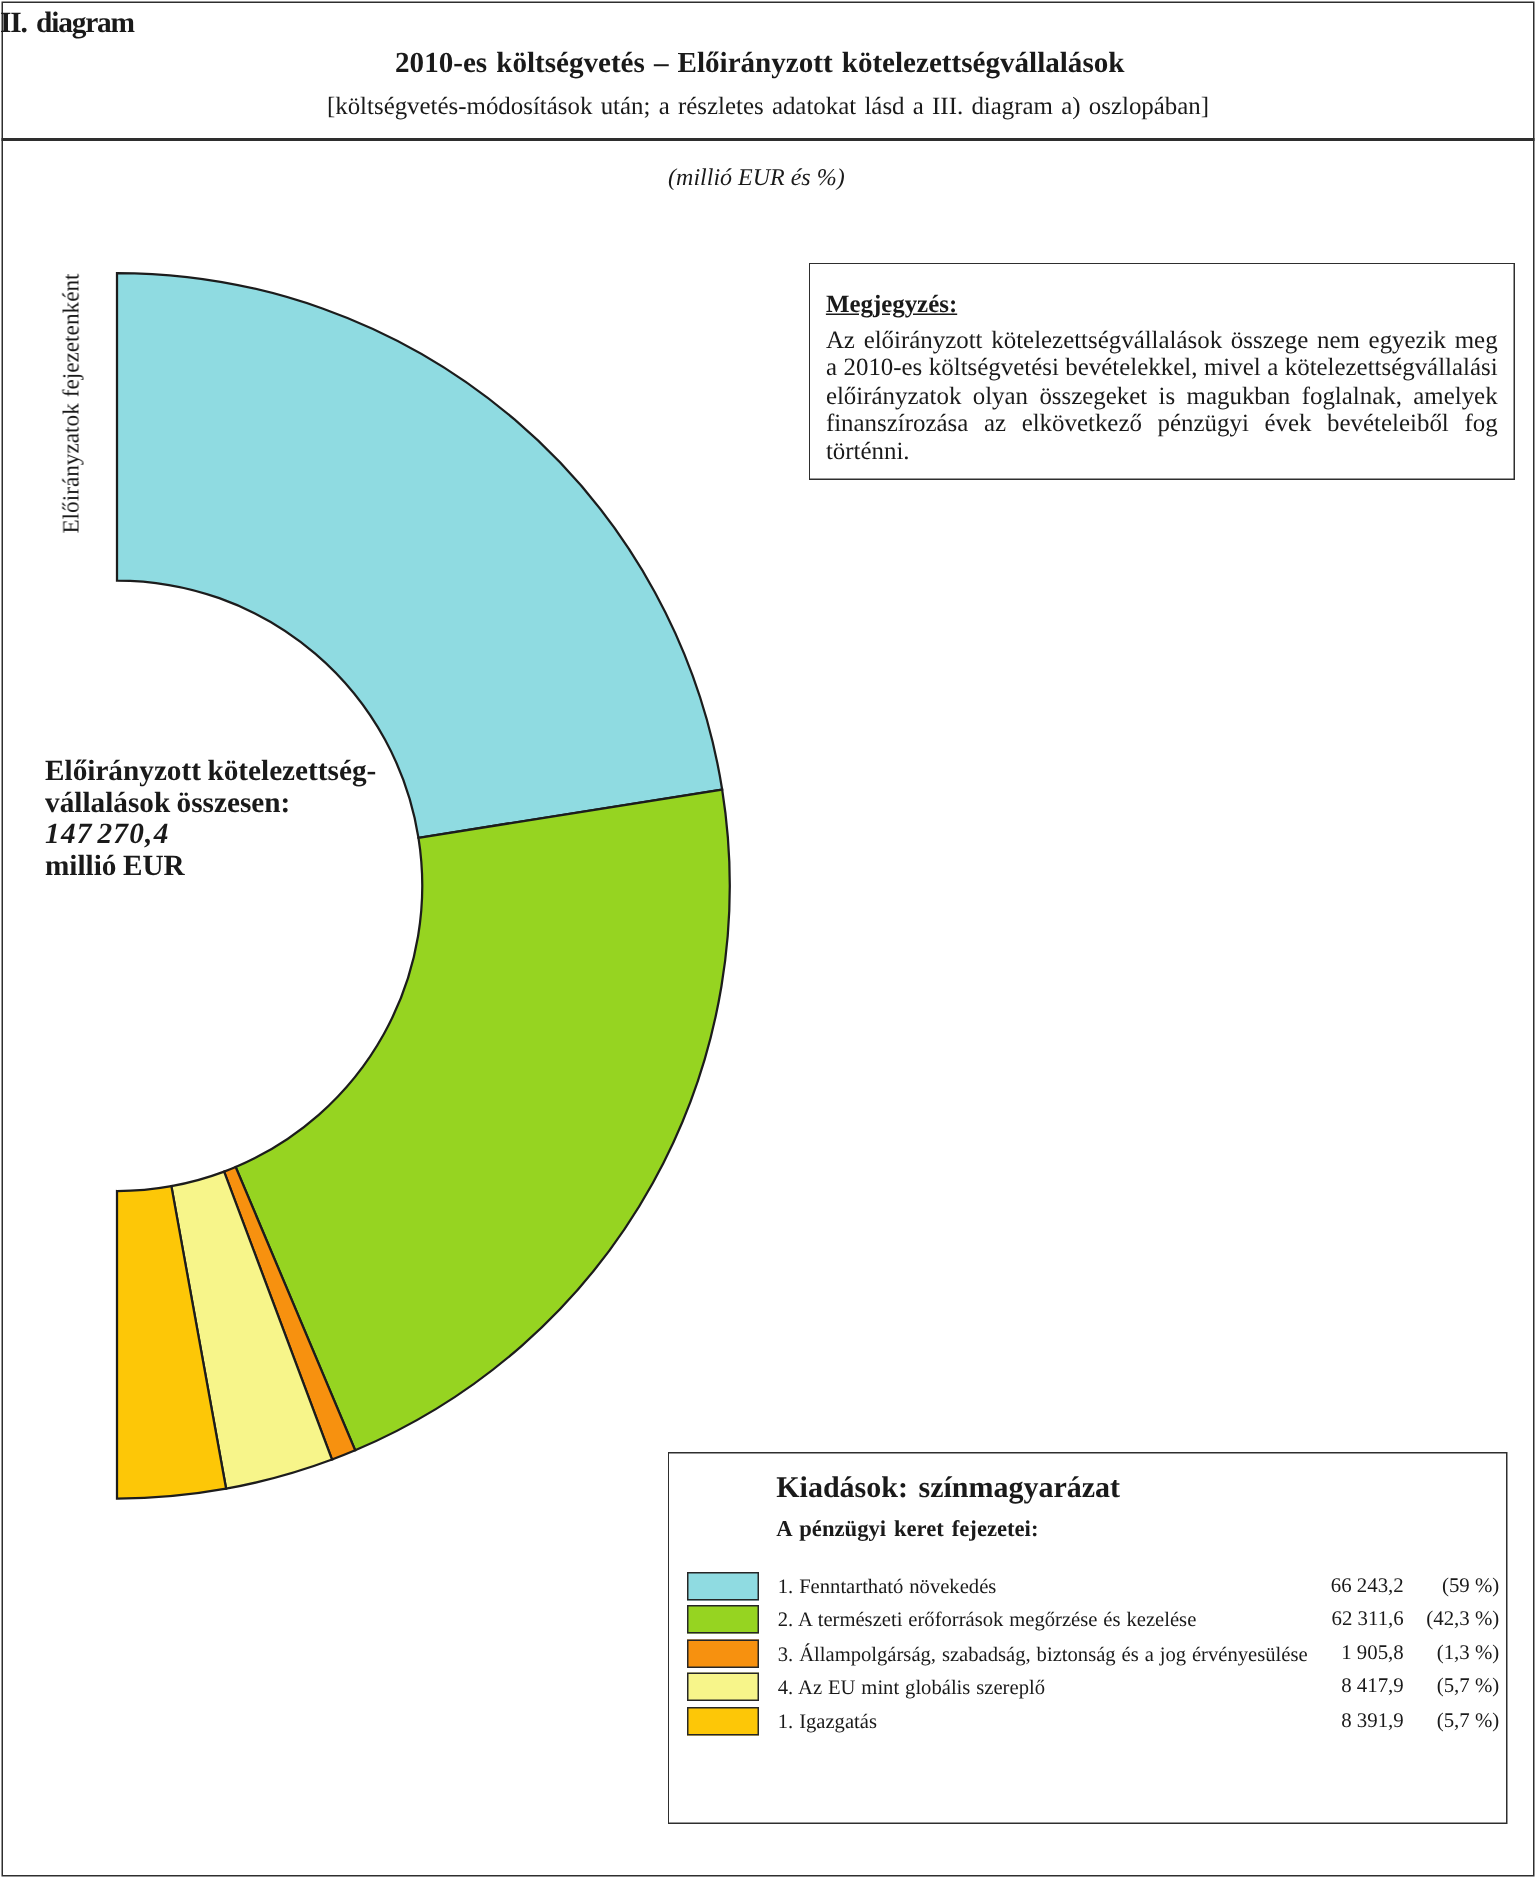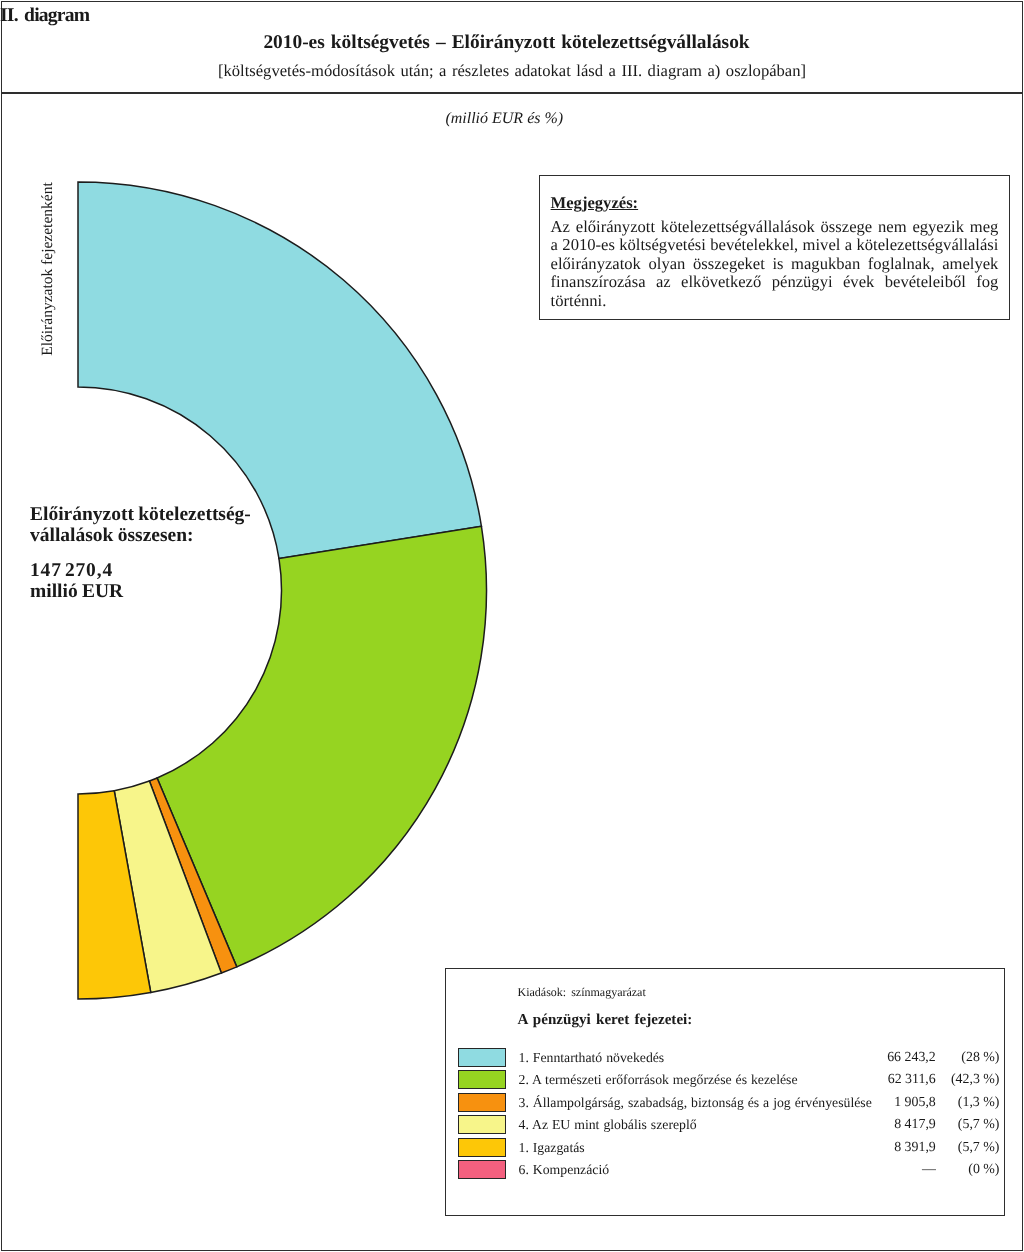--- a/index.html
+++ b/index.html
@@ -17,29 +17,29 @@
   .t3{position:absolute;left:0;top:60px;width:1024px;text-align:center;
       font-size:16.6px;line-height:22px;word-spacing:1.35px;}
   .unit{position:absolute;left:0;top:108px;width:1008.5px;text-align:center;
         font-style:italic;font-size:16px;line-height:22px;}
   svg.chart{position:absolute;left:0;top:0;}
   .vlabel{position:absolute;left:-39px;top:260px;width:174px;height:18px;
           text-align:center;white-space:nowrap;font-size:15.5px;line-height:18px;
           transform:rotate(-90deg);transform-origin:50% 50%;}
   .totbox{position:absolute;left:30px;top:504px;width:300px;font-weight:bold;
           font-size:19.5px;line-height:21px;white-space:nowrap;word-spacing:-0.6px;}
-  .totnum{margin-top:14px;word-spacing:-2.6px;letter-spacing:0.85px;}
+  .totnum{word-spacing:-2.6px;letter-spacing:0.85px;font-style:italic;}
   .notebox{position:absolute;left:539px;top:175px;width:471px;height:145px;
            border:1.6px solid #2e2e2e;box-sizing:border-box;}
   .noteinner{padding:18.3px 10.6px 0 10.6px;font-size:16.6px;line-height:18.5px;}
   .notettl{font-weight:bold;margin-bottom:4.9px;text-decoration:underline;}
   .notetxt{text-align:justify;}
   .legbox{position:absolute;left:445px;top:968px;width:560px;height:248px;
           border:1.6px solid #2e2e2e;box-sizing:border-box;}
-  .legttl{position:absolute;left:71.5px;top:13px;font-weight:normal;font-size:12px;
+  .legttl{position:absolute;left:71.5px;top:13px;font-weight:bold;font-size:20px;
           line-height:20px;white-space:nowrap;word-spacing:2px;}
   .legsub{position:absolute;left:71.5px;top:41px;font-weight:bold;font-size:15.1px;
           line-height:20px;white-space:nowrap;word-spacing:1.5px;}
   .legrows{position:absolute;left:11.5px;top:78.6px;width:541px;}
   .legrow{position:relative;height:22.55px;}
   .sw{position:absolute;left:0;top:0;width:48px;height:19px;
       border:1.3px solid #262626;box-sizing:border-box;}
   .lname{position:absolute;left:61px;top:2px;font-size:13.75px;line-height:16px;
          white-space:nowrap;word-spacing:0.5px;text-align:center;}
   .lval{position:absolute;left:290px;width:188.3px;text-align:right;top:2px;
@@ -83,21 +83,21 @@
 </div>
 
 <div class="legbox">
   <div class="legttl">Kiadások: színmagyarázat</div>
   <div class="legsub">A pénzügyi keret fejezetei:</div>
   <div class="legrows">
       <div class="legrow">
         <span class="sw" style="background: rgb(143, 219, 225);"></span>
         <span class="lname">1. Fenntartható növekedés</span>
         <span class="lval">66 243,2</span>
-        <span class="lpct">(28 %)</span>
+        <span class="lpct">(59 %)</span>
       </div>
       <div class="legrow">
         <span class="sw" style="background: rgb(150, 212, 33);"></span>
         <span class="lname">2. A természeti erőforrások megőrzése és kezelése</span>
         <span class="lval">62 311,6</span>
         <span class="lpct">(42,3 %)</span>
       </div>
       <div class="legrow">
         <span class="sw" style="background: rgb(247, 145, 15);"></span>
         <span class="lname">3. Állampolgárság, szabadság, biztonság és a jog érvényesülése</span>
@@ -109,20 +109,14 @@
         <span class="lname">4. Az EU mint globális szereplő</span>
         <span class="lval">8 417,9</span>
         <span class="lpct">(5,7 %)</span>
       </div>
       <div class="legrow">
         <span class="sw" style="background: rgb(253, 199, 7);"></span>
         <span class="lname">1. Igazgatás</span>
         <span class="lval">8 391,9</span>
         <span class="lpct">(5,7 %)</span>
       </div>
-      <div class="legrow">
-        <span class="sw" style="background: rgb(244, 96, 127);"></span>
-        <span class="lname">6. Kompenzáció</span>
-        <span class="lval">—</span>
-        <span class="lpct">(0 %)</span>
-      </div>
     </div>
 </div>
 
 </body></html>

